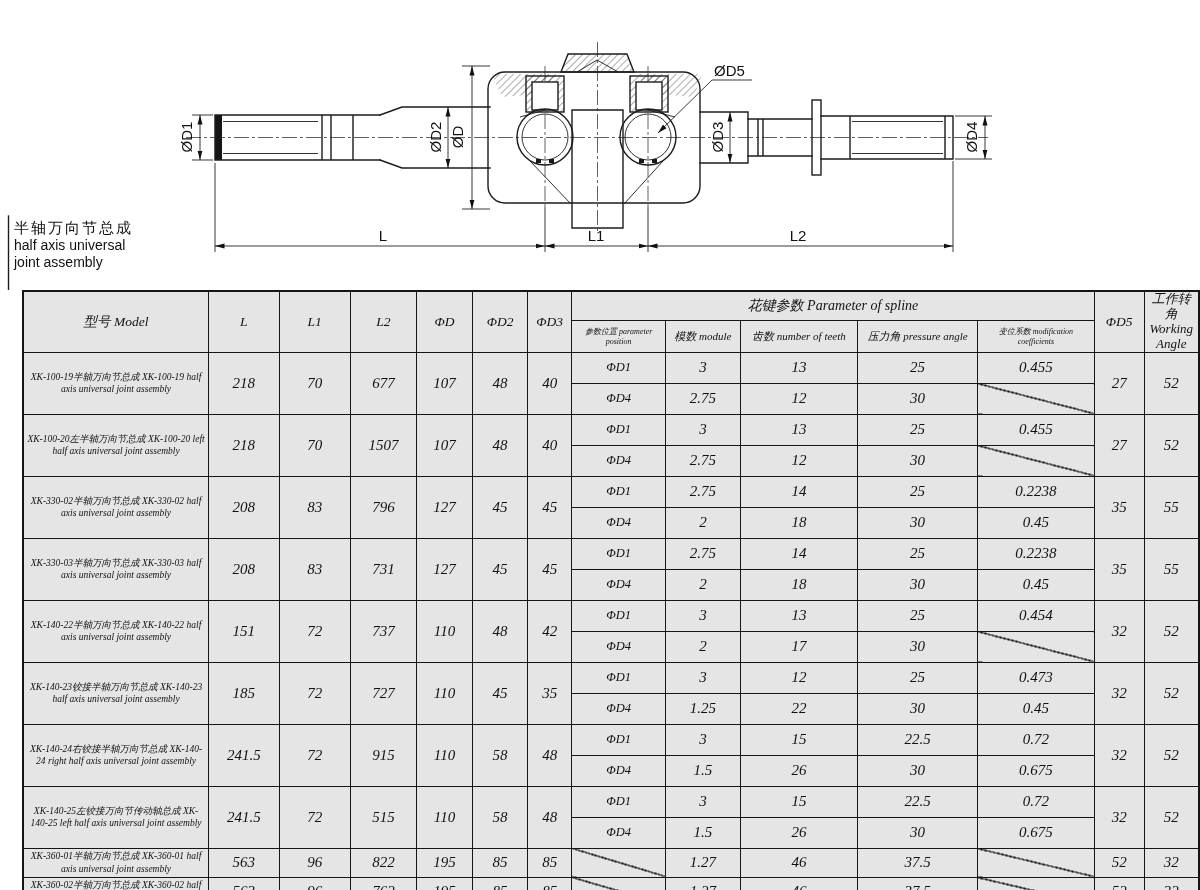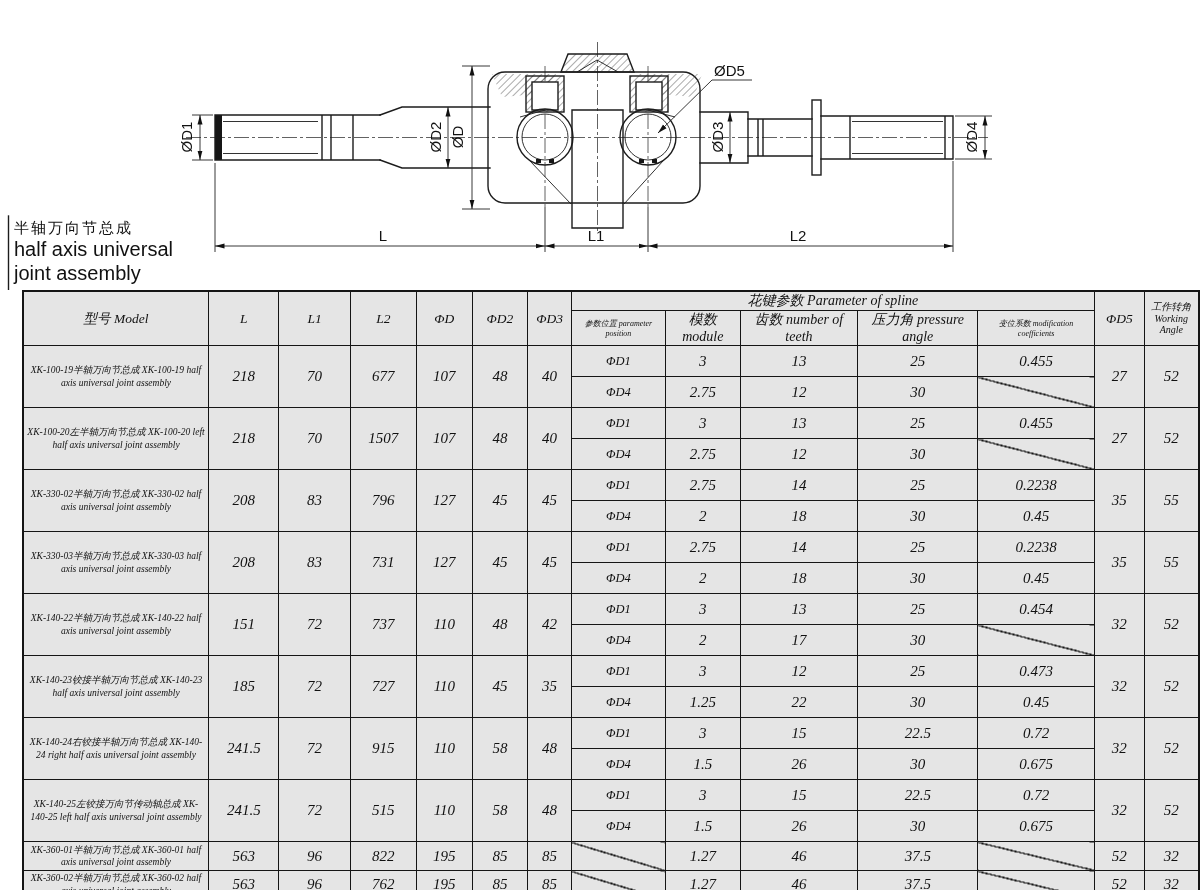--- a/index.html
+++ b/index.html
@@ -8,32 +8,32 @@
   
   #draw{position:absolute;left:0;top:0;}
   .ol{stroke:#1c1c1c;stroke-width:1.4;fill:none;stroke-linecap:square;}
   .thin{stroke:#1c1c1c;stroke-width:0.9;fill:none;}
   .cl{stroke:#3a3a3a;stroke-width:0.8;stroke-dasharray:15 3 3 3;fill:none;}
   .dim{stroke:#222;stroke-width:0.9;fill:none;}
   .dimtxt{font:15px "Liberation Sans",sans-serif;fill:#111;}
   
   #title-block{position:absolute;left:14px;top:219px;font-family:"Liberation Sans",sans-serif;line-height:1.2;}
   #title-block .cn{font-size:15px;letter-spacing:2px;}
-  #title-block .en{font-size:20px;}
+  #title-block .en{font-size:14px;}
   
   #spec-table{position:absolute;left:22px;top:290px;border-collapse:collapse;table-layout:fixed;
               border:2px solid #151515;background:#e5e5e5;font-style:italic;}
   #spec-table th,#spec-table td{border:1px solid #151515;text-align:center;vertical-align:middle;
               padding:0 2px;overflow:hidden;font-weight:normal;}
   thead tr.hr1{height:18px;} thead tr.hr2{height:17px;margin-top:48px;}
   .h-model,.h-main{font-size:13.5px;}
   .h-group{font-size:14px;}
-  .h-sub{font-size:14px;}
+  .h-sub{font-size:11px;}
   .h-tiny{font-size:8px;}
-  .h-wa{font-size:10px;line-height:1.15;}
+  .h-wa{font-size:13px;line-height:1.15;}
   tr.dbl{height:31px;margin-top:40px;} tr.single{height:29px;padding-left:48px;}
   tr.major td{border-top:2px solid #151515;}
   td.num{font-size:15px;}
   td.pos{font-size:12.5px;}
   td.model{font-size:9.5px;line-height:1.3;padding:0 4px;}
   td.slash{background-image:linear-gradient(to bottom left,
       transparent calc(50% - 0.7px), #151515 calc(50% - 0.7px),
       #151515 calc(50% + 0.7px), transparent calc(50% + 0.7px));}
 </style>
 </head>

